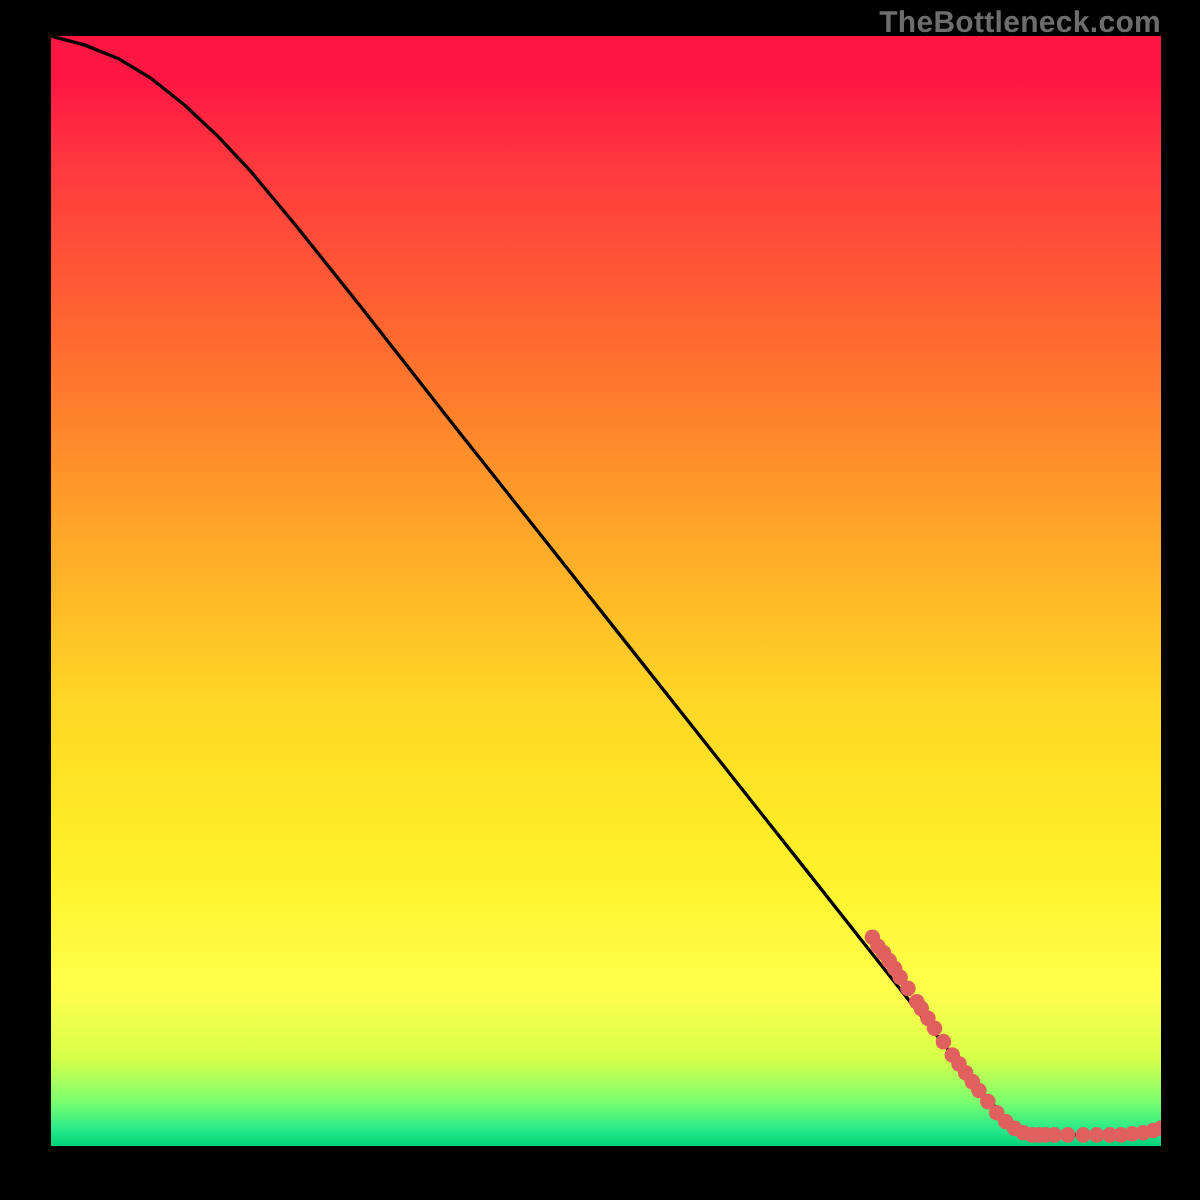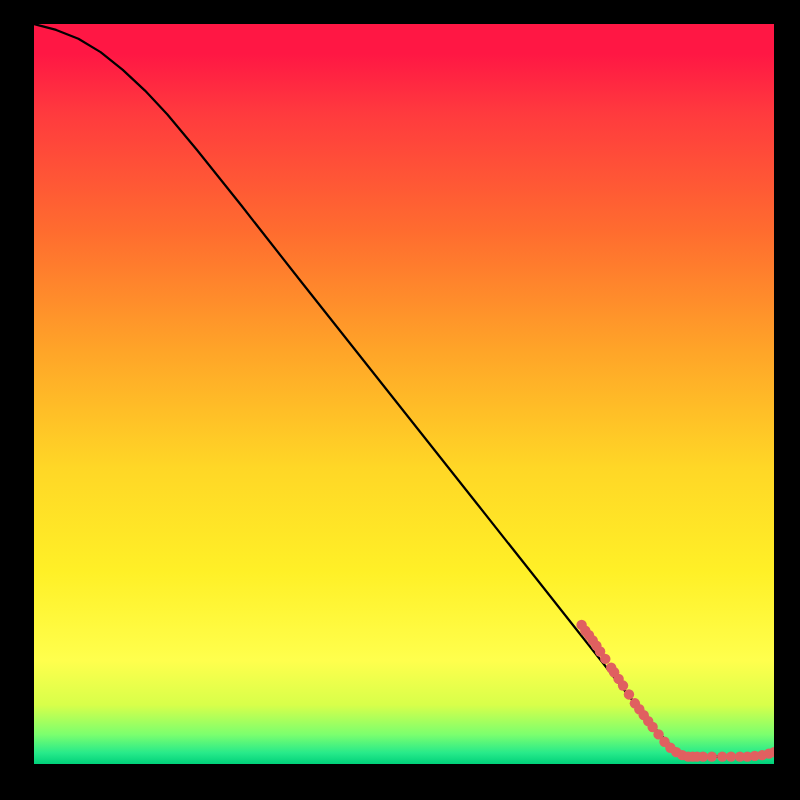--- a/index.html
+++ b/index.html
@@ -100,13 +100,14 @@
           <circle cx="697.08" cy="732.60" r="5.2" fill="#e06060"></circle>
           <circle cx="705.96" cy="732.60" r="5.2" fill="#e06060"></circle>
           <circle cx="713.36" cy="732.60" r="5.2" fill="#e06060"></circle>
           <circle cx="720.76" cy="731.86" r="5.2" fill="#e06060"></circle>
           <circle cx="728.16" cy="731.12" r="5.2" fill="#e06060"></circle>
           <circle cx="734.82" cy="729.64" r="5.2" fill="#e06060"></circle>
           <circle cx="740.00" cy="728.16" r="5.2" fill="#e06060"></circle>
         </g>
     </svg>
   </div>
+  <div class="watermark">TheBottleneck.com</div>
 </div>
 
 </body></html>

